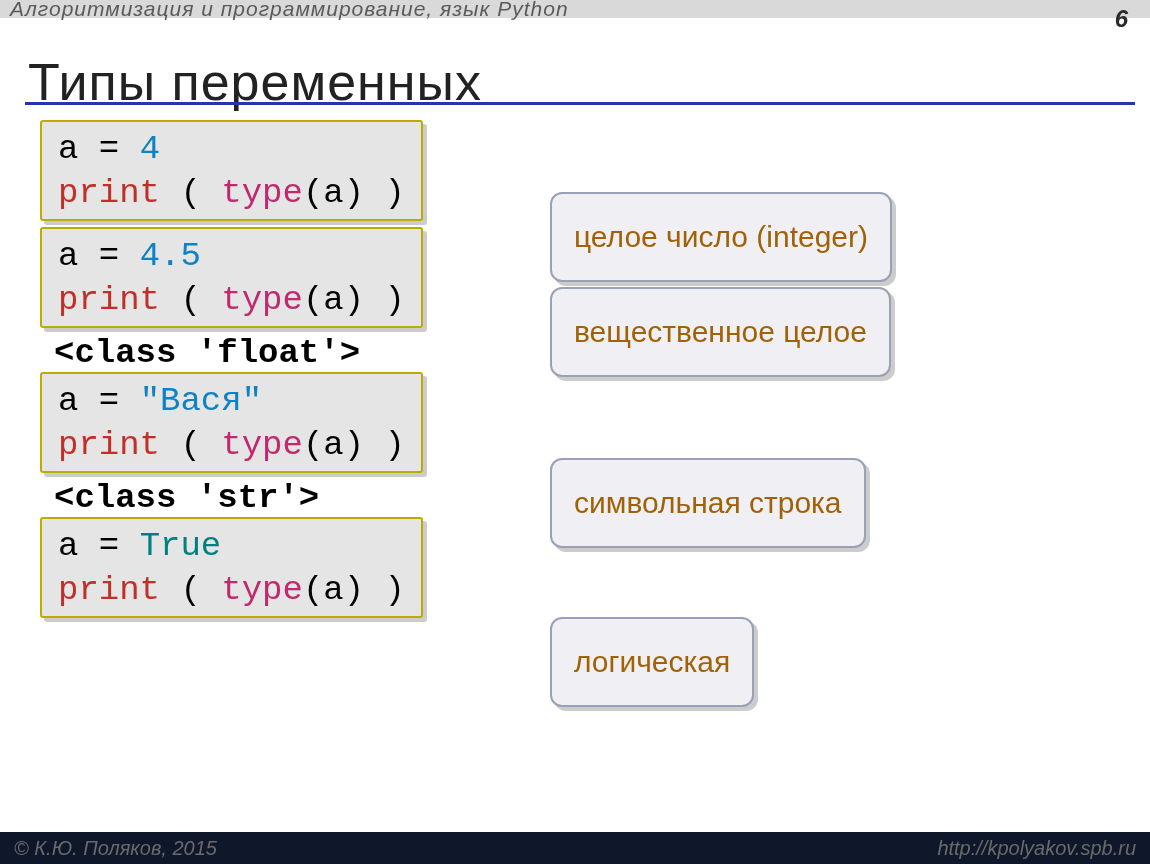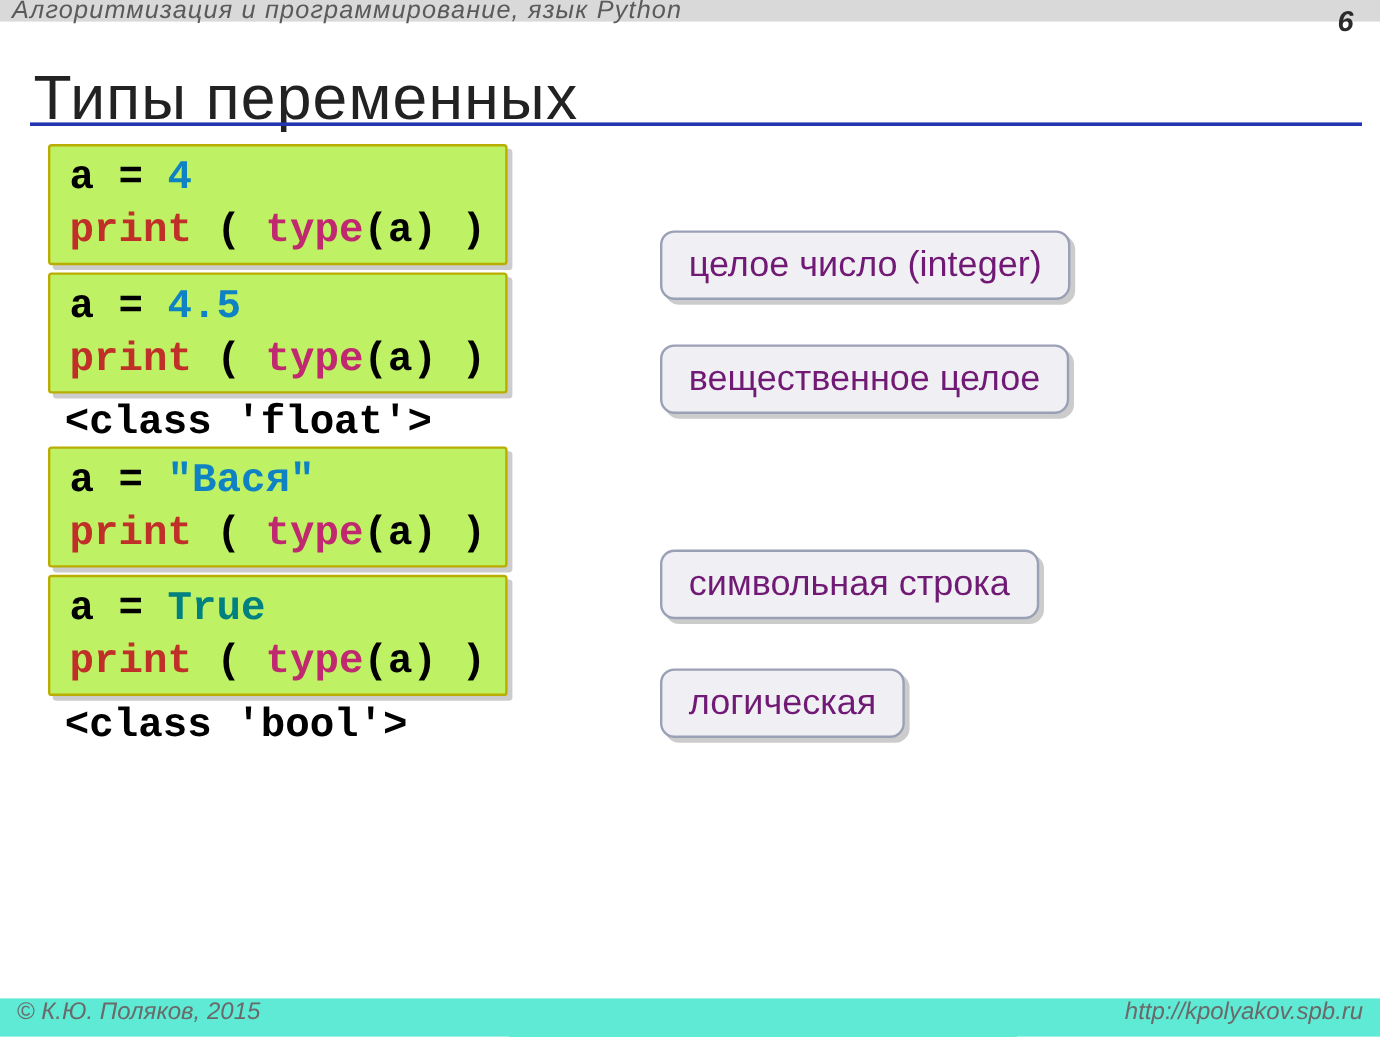--- a/index.html
+++ b/index.html
@@ -43,28 +43,28 @@
     position: absolute;
     left: 25px; right: 15px; top: 102px;
     border-top: 3px solid #2336b0;
   }
   .content {
     position: absolute;
     left: 40px; top: 120px;
     width: 1070px;
   }
   .codebox {
-    background: #bef264;
+    background: #e5e5e5;
     border: 2px solid #b9ae00;
     border-radius: 3px;
     box-shadow: 4px 4px 0 rgba(0,0,0,0.2);
     padding: 6px 16px 4px 16px;
     font-family: "Courier New", monospace;
     font-size: 34px;
-    font-weight: bold;
+    font-weight: normal;
     line-height: 1.28;
     display: inline-block;
     margin-bottom: 6px;
   }
   .output {
     font-family: "Courier New", monospace;
     font-size: 34px;
     font-weight: bold;
     color: #000;
     margin-left: 14px;
@@ -76,30 +76,31 @@
   .tok-s { color: #0f82c3; }
   .tok-f { color: #c02870; }
   .tok-p { color: #000; }
   .tok-t { color: #008080; }
   .callout {
     position: absolute;
     background: #f0f0f4;
     border: 2px solid #9aa0b5;
     border-radius: 12px;
     box-shadow: 4px 4px 0 rgba(0,0,0,0.2);
-    padding: 10px 22px;
+    padding: 26px 22px;
     font-size: 30px;
-    color: #701a75;
+    color: #a16207;
   }
   .footerbar {
     position: absolute;
     left: 0; right: 0; bottom: 0;
     height: 32px;
-    background: #5eead4;
+    background: #0f172a;
     display: flex;
+    align-items: center;
     justify-content: space-between;
     padding: 0 14px;
     font-style: italic;
     font-size: 20px;
     color: #6a6a6a;
   }
   .block { position: relative; }
 </style>
 </head>
 <body>
@@ -129,30 +130,30 @@
     </div>
     <div class="output">&lt;class 'float'&gt;</div>
     <div class="callout" style="left:510px; top:60px;">вещественное целое</div>
   </div>
 
   <div class="block">
     <div class="codebox">
       <span class="tok-p">a</span><span class="tok-p"> = </span><span class="tok-s">"Вася"</span><br>
       <span class="tok-k">print</span><span class="tok-p"> ( </span><span class="tok-f">type</span><span class="tok-p">(a)</span><span class="tok-p"> )</span>
     </div>
+    <div class="output">&lt;class 'str'&gt;</div>
     <div class="callout" style="left:510px; top:86px;">символьная строка</div>
   </div>
 
   <div class="block">
     <div class="codebox">
       <span class="tok-p">a</span><span class="tok-p"> = </span><span class="tok-t">True</span><br>
       <span class="tok-k">print</span><span class="tok-p"> ( </span><span class="tok-f">type</span><span class="tok-p">(a)</span><span class="tok-p"> )</span>
     </div>
-    <div class="output">&lt;class 'bool'&gt;</div>
-    <div class="callout" style="left:510px; top:78px;">логическая</div>
+    <div class="callout" style="left:510px; top:100px;">логическая</div>
   </div>
 
 </div>
 
 <div class="footerbar">
   <span>© К.Ю. Поляков, 2015</span>
   <span>http://kpolyakov.spb.ru</span>
 </div>
 
 </body></html>

